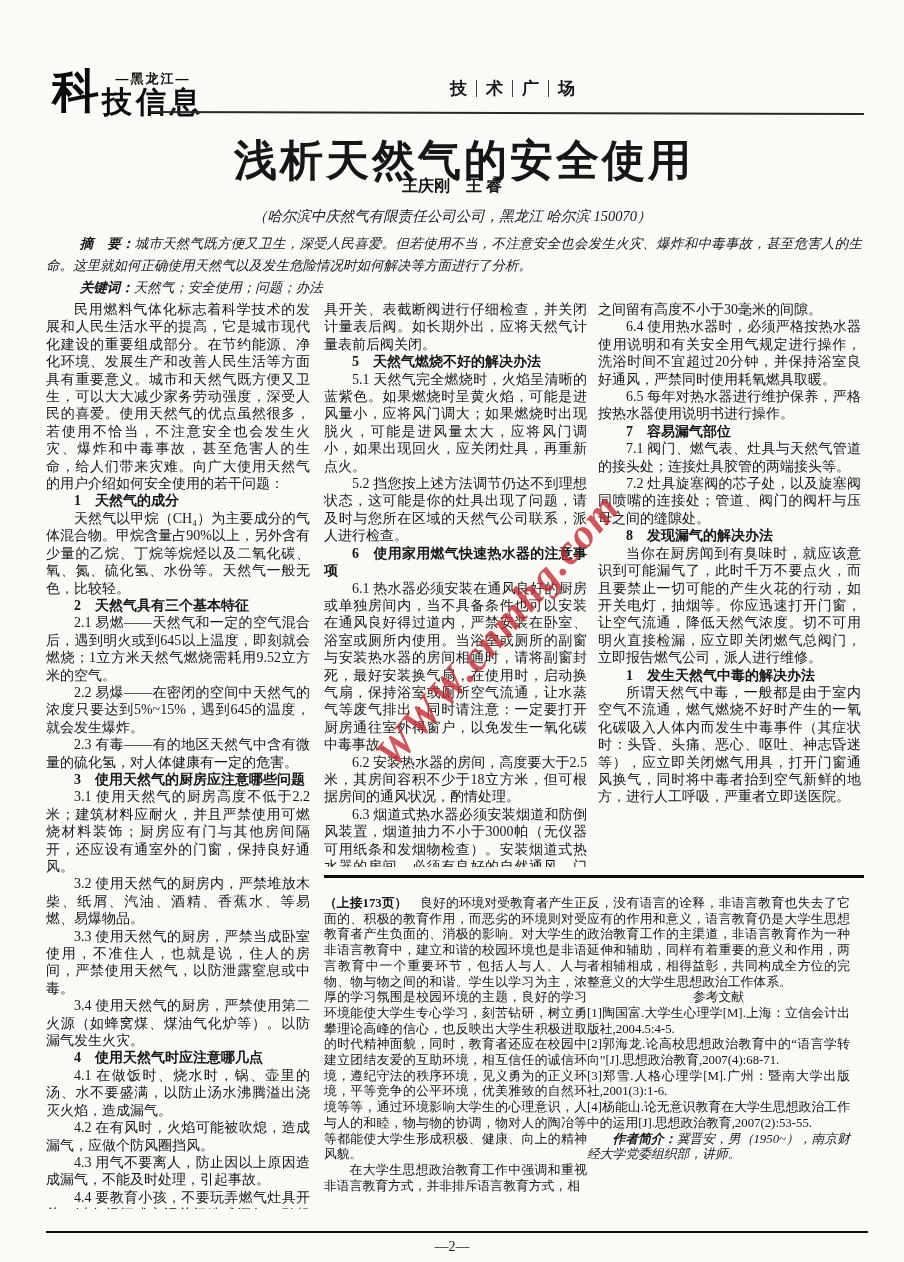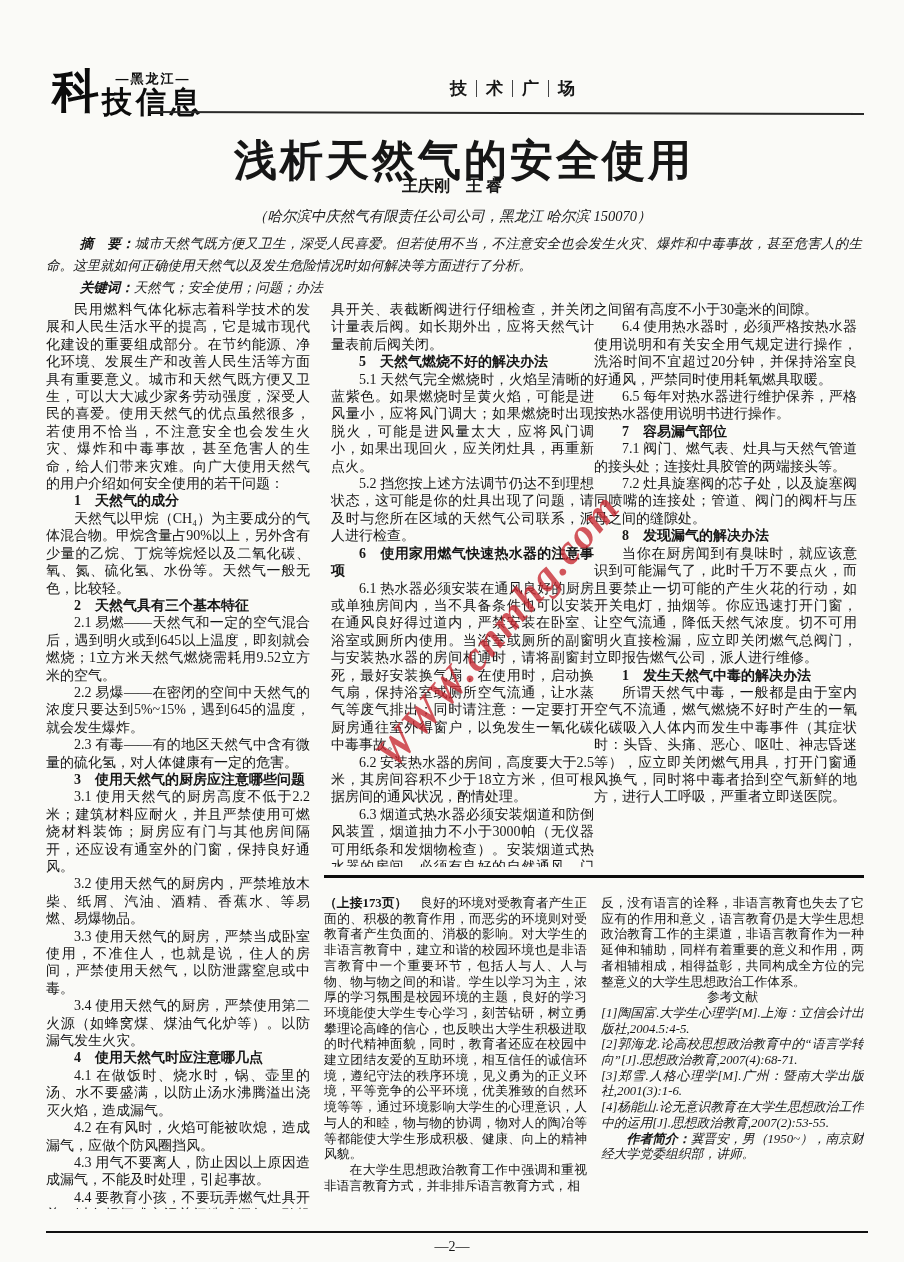--- a/index.html
+++ b/index.html
@@ -25,32 +25,32 @@
   .authors{position:absolute;top:176px;left:0;width:100%;text-align:center;font-size:16px;font-weight:bold;}
   .affiliation{position:absolute;top:207px;left:0;width:100%;text-align:center;font-size:14.5px;font-style:italic;}
   .abstract-block{position:absolute;top:233px;left:46px;width:816px;font-size:13.5px;line-height:22px;
     font-style:italic;text-align:justify;}
   .abstract-block p{margin:0;text-indent:2.5em;}
   .abstract-block b{font-weight:bold;}
   
   .columns{position:absolute;left:46px;top:301px;width:818px;height:908px;display:flex;gap:14px;text-align:justify;}
   .col-a{width:264px;min-width:264px;height:100%;overflow:hidden;}
   .right-group{flex:1;display:flex;flex-direction:column;min-width:0;}
-  .row-top{display:flex;gap:0;height:566px;overflow:hidden;justify-content:center;}
+  .row-top{display:flex;gap:11px;height:566px;overflow:hidden;}
   .row-top .col{width:263px;min-width:263px;}
   .art-divider{border-top:3px solid #0d0d0d;margin:8px 0 18px;}
-  .row-bottom{display:flex;gap:14px;flex:1;overflow:hidden;}
+  .row-bottom{display:flex;flex:1;overflow:hidden;}
   .row-bottom .col{width:263px;min-width:263px;}
   .a1{font-size:14px;line-height:17.4px;}
   .a2{font-size:12.8px;line-height:15.7px;}
   .p{margin:0;text-indent:2em;text-justify:inter-ideograph;}
   .t-heading{font-weight:bold;}
   .t-cont{text-indent:0;}
   .refs-style{font-style:italic;}
-  .t-ref{text-indent:0;font-style:italic;}
+  .t-ref{text-indent:0;}
   .ref-title{text-align:center;font-weight:normal;text-indent:0;margin:0;}
   .lead-note{font-weight:bold;font-style:normal;}
   
   .watermark{position:absolute;left:306px;top:452px;width:384px;height:356px;display:flex;
     align-items:center;justify-content:center;pointer-events:none;z-index:5;}
   .watermark span{transform:rotate(-49deg);font-size:42px;font-style:italic;font-weight:bold;
     letter-spacing:2px;color:rgba(199,39,48,.78);white-space:nowrap;}
   
   .footer-rule{position:absolute;left:46px;right:36px;top:1231px;border-top:2.5px solid #111;}
   .page-num{position:absolute;top:1239px;left:0;width:100%;text-align:center;font-size:14px;}

